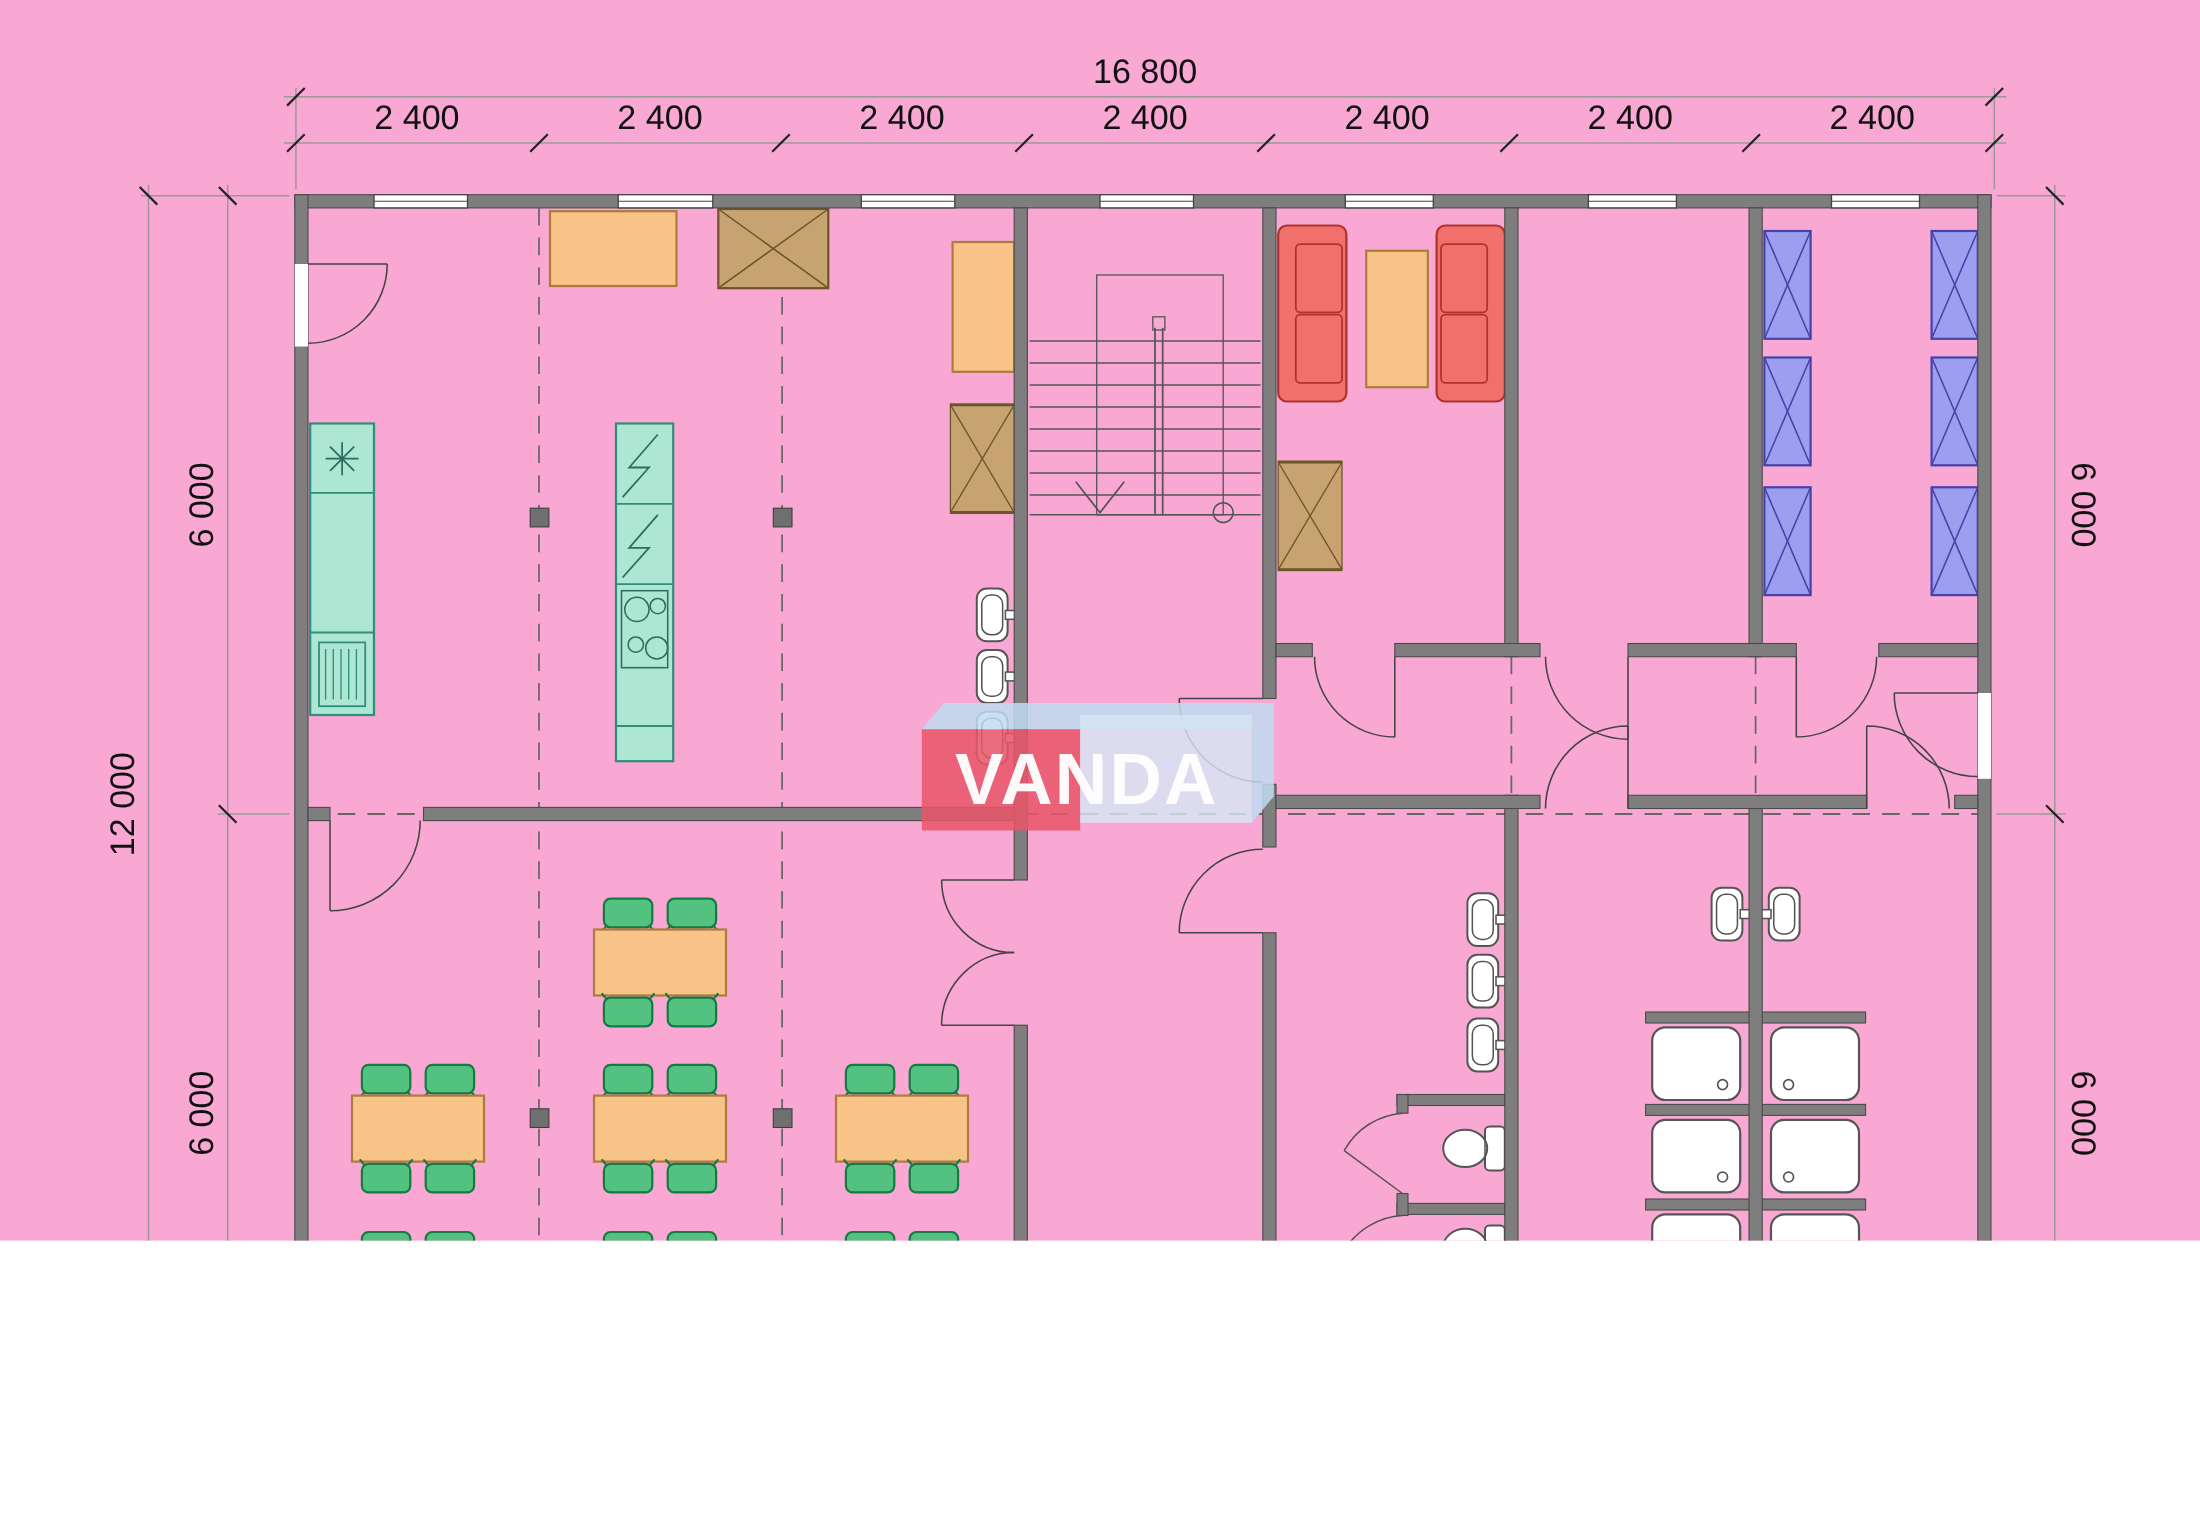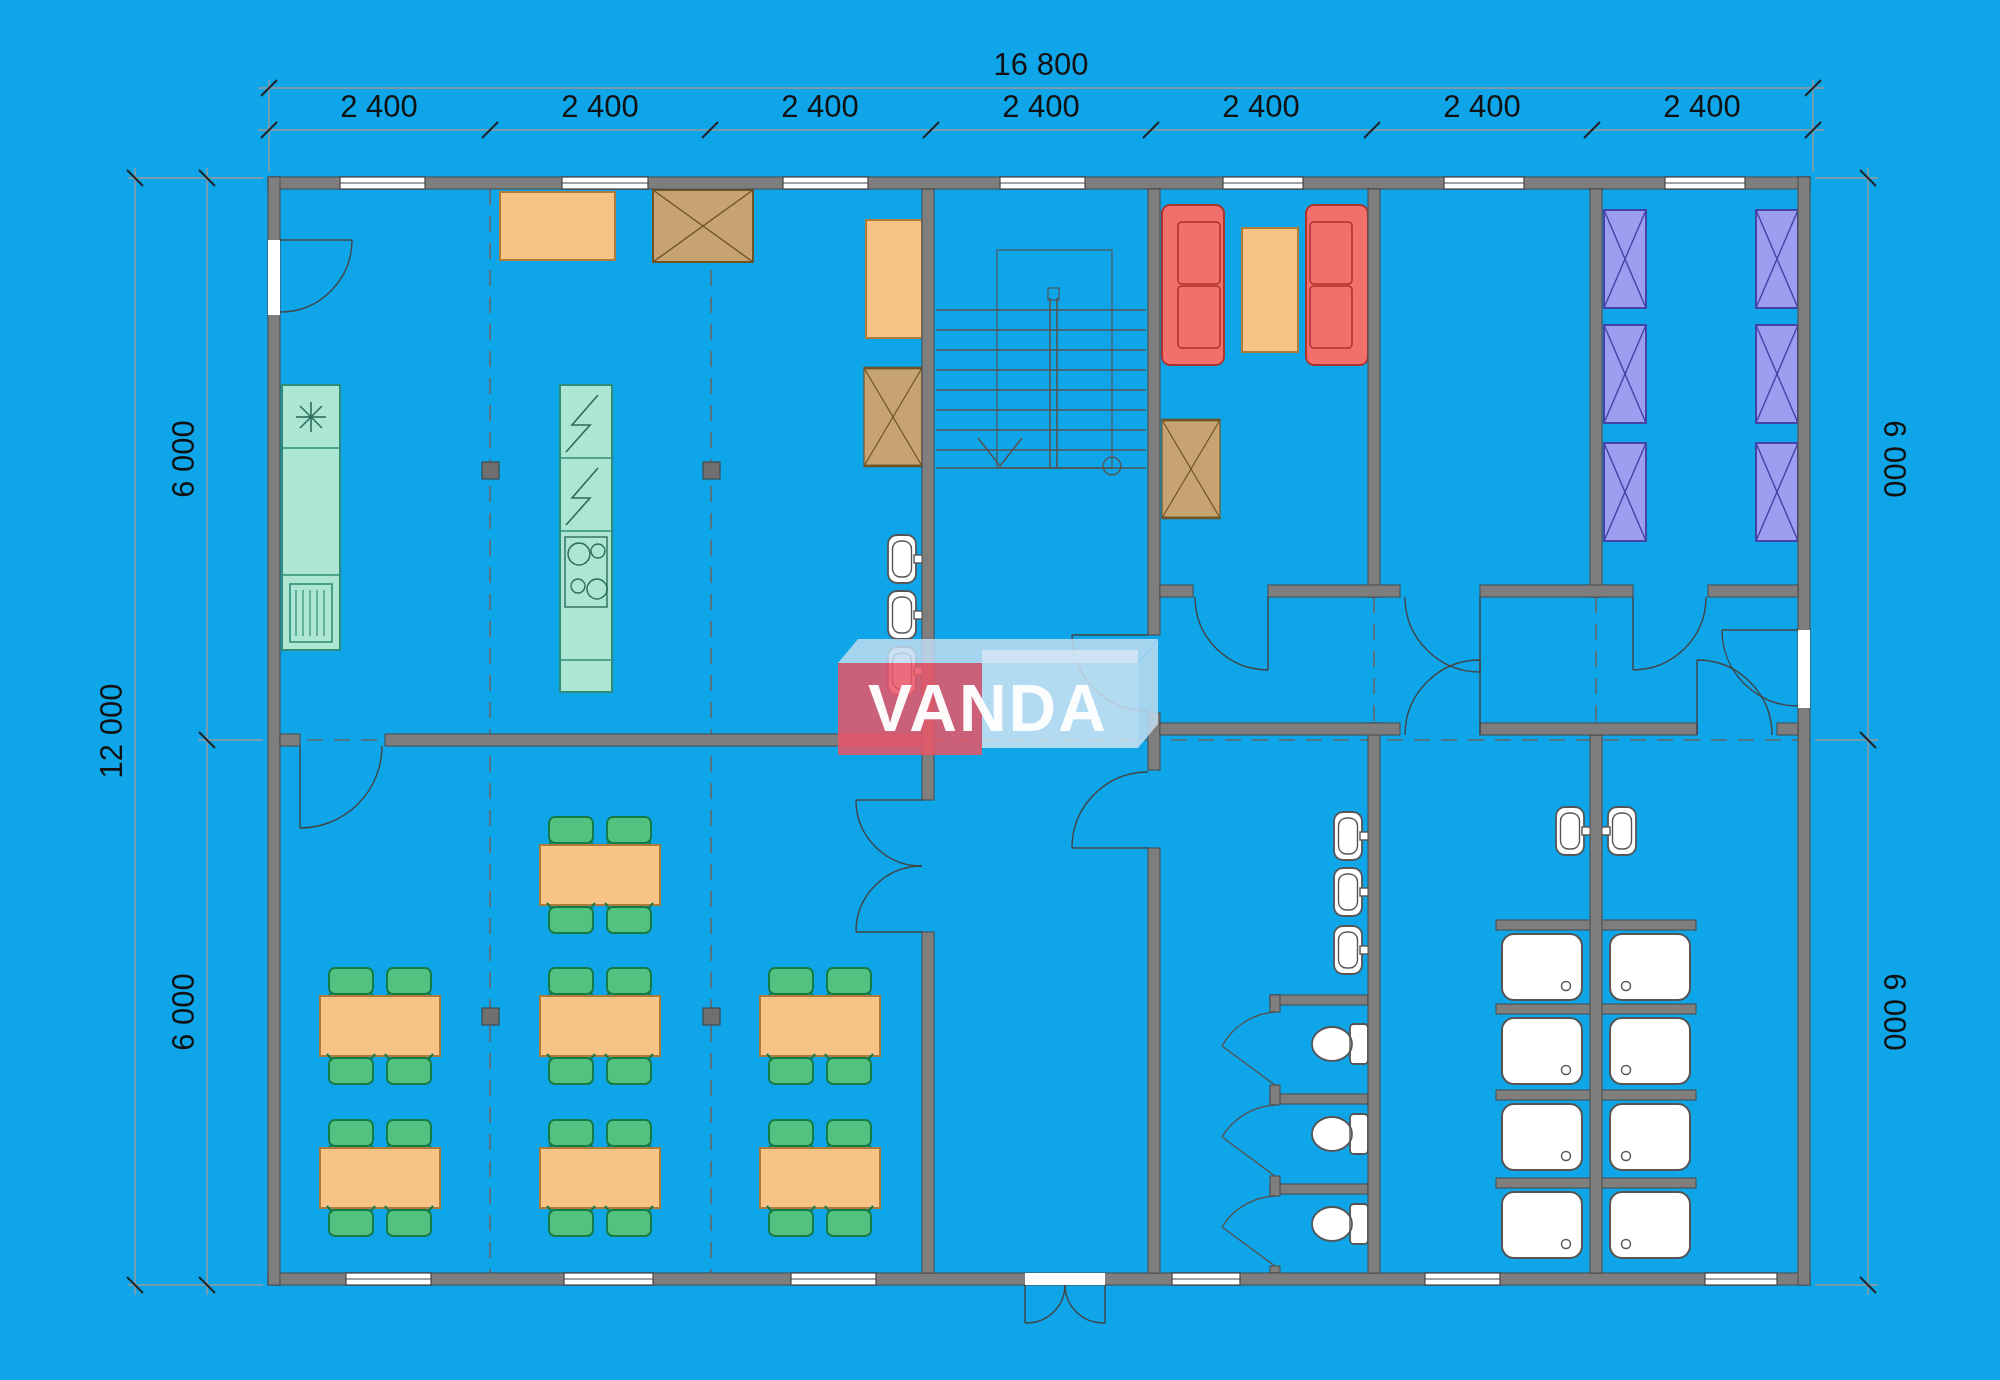--- a/index.html
+++ b/index.html
@@ -1,16 +1,16 @@
 <!DOCTYPE html>
 <html><head>
 <meta charset="utf-8">
 <style>
   html,body{margin:0;padding:0;background:#fff;}
-  .canvas{position:relative;width:2000px;height:1380px;background:#0ea5e9;overflow:hidden;
+  .canvas{position:relative;width:2000px;height:1128px;background:#f9a8d4;overflow:hidden;
           font-family:"Liberation Sans",sans-serif;}
   svg{position:absolute;inset:0;}
   text.dim{fill:#111;font-size:31px;font-family:"Liberation Sans",sans-serif;}
   text.wm{fill:#ffffff;font-size:66px;font-weight:bold;letter-spacing:2px;
           font-family:"Liberation Sans",sans-serif;opacity:.97;}
 </style>
 </head>
 <body>
 
 <div class="canvas">

